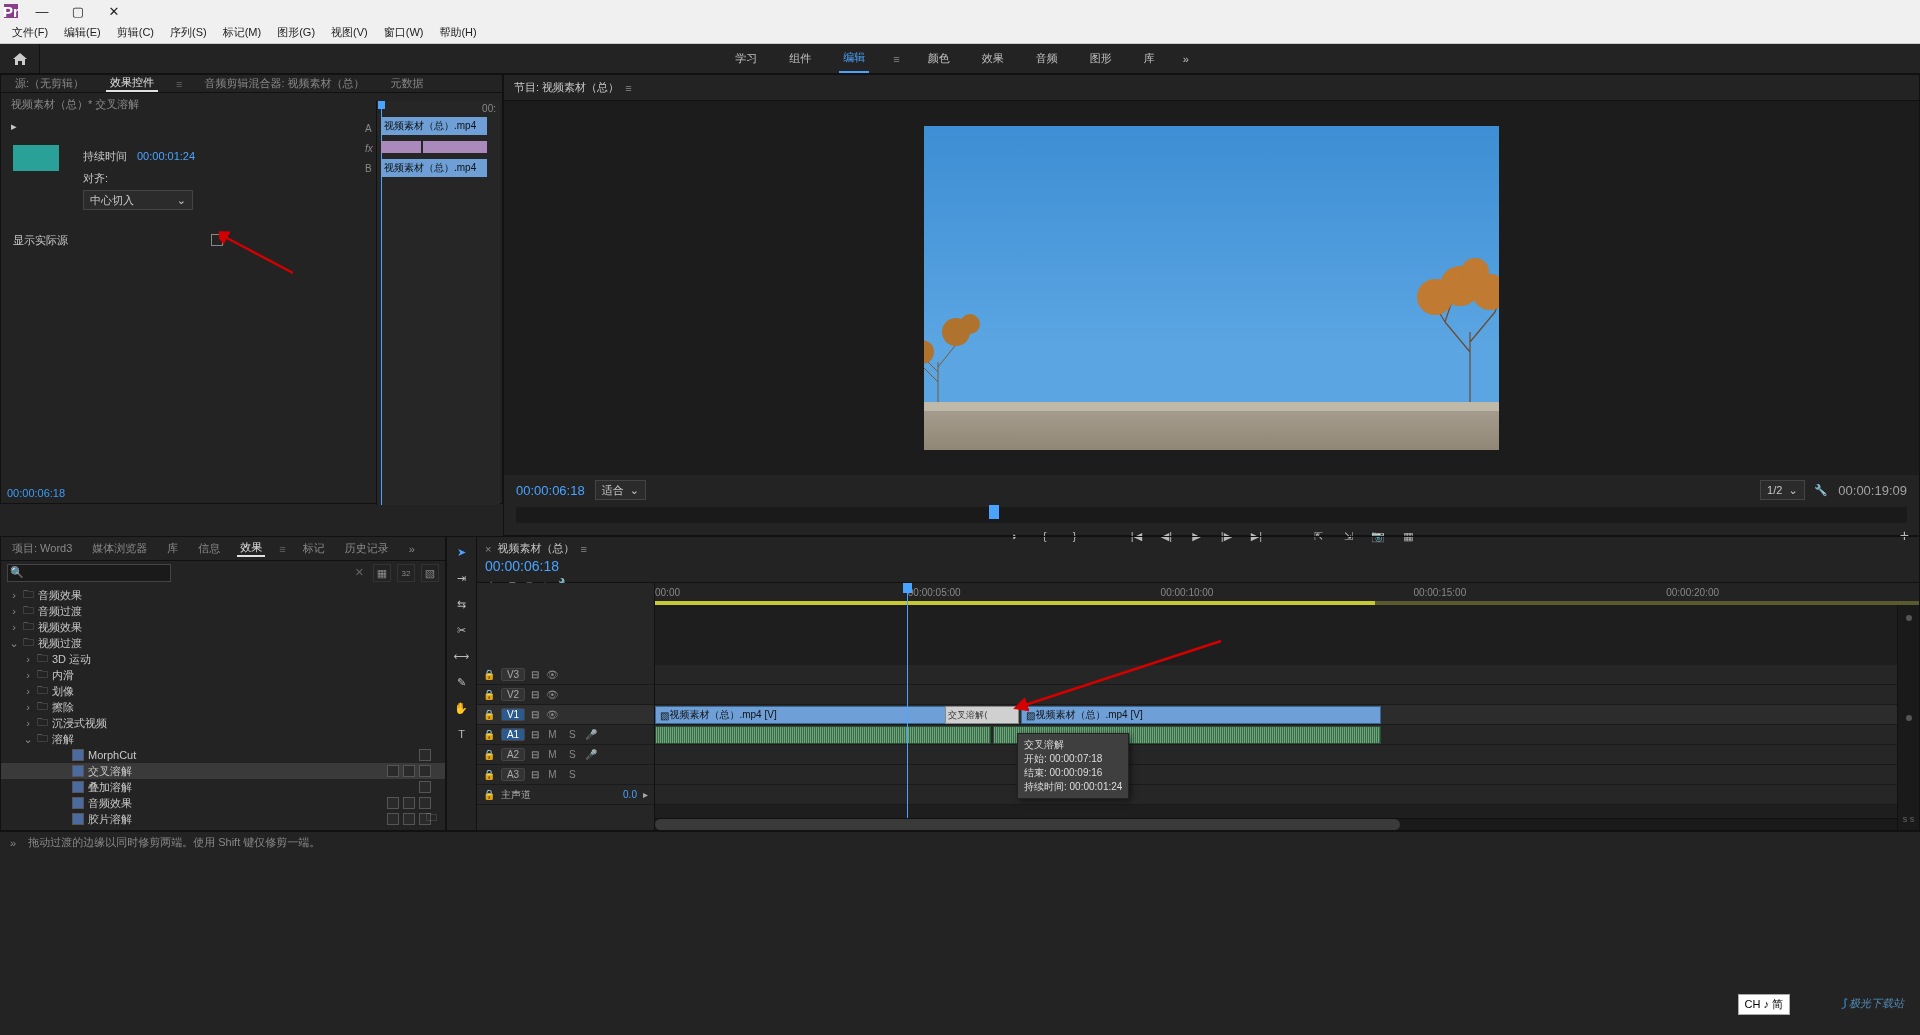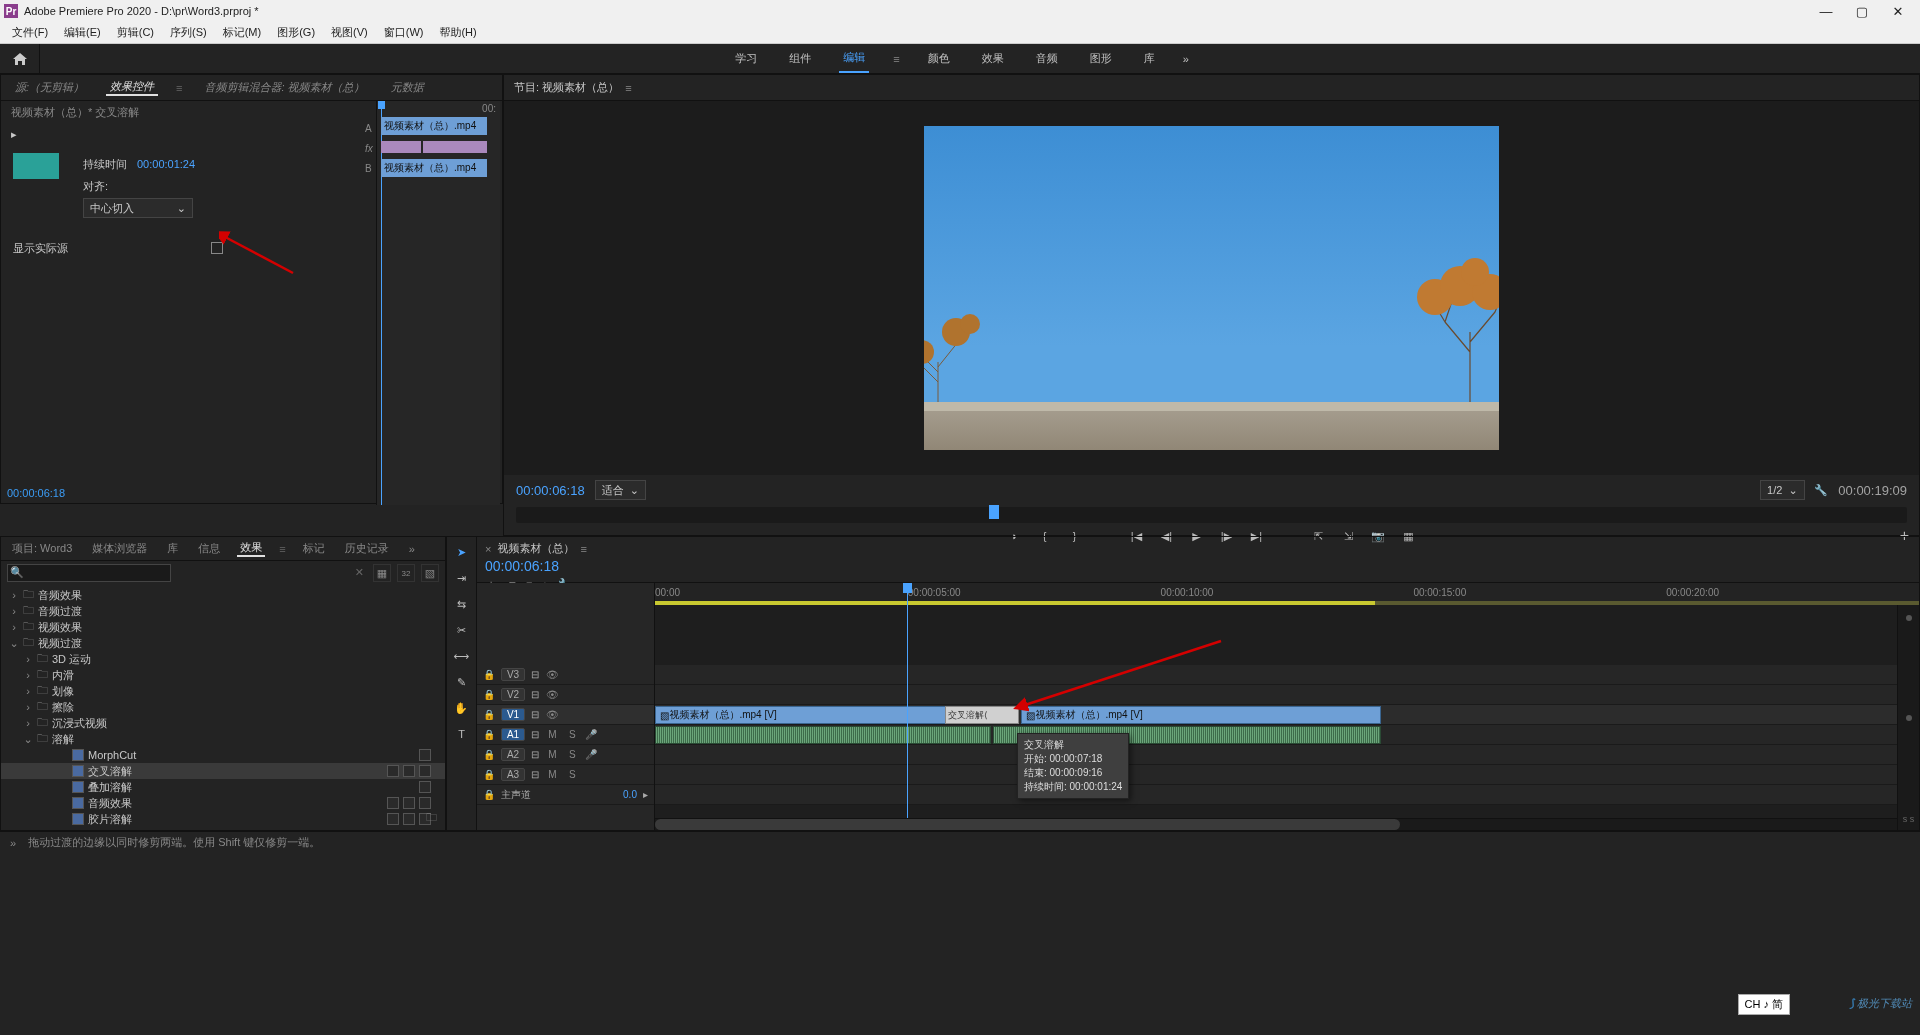--- a/index.html
+++ b/index.html
@@ -1,37 +1,37 @@
 <!DOCTYPE html>
 <html><head>
 <meta charset="utf-8">
 <style>
 * { margin: 0; padding: 0; box-sizing: border-box; font-family: "Segoe UI", Arial, sans-serif; }
 body { background: #232323; color: #c8c8c8; font-size: 11px; overflow: hidden; width: 1920px; height: 1035px; }
 
 .titlebar { height: 22px; background: #f0f0f0; display: flex; align-items: center; padding: 0 4px; color: #222; }
-.titlebar .icon { width: 14px; height: 14px; background: #8a3d8c; margin-right: 6px; display: flex; align-items: center; justify-content: center; color: #fff; font-size: 10px; font-weight: bold; }
+.titlebar .icon { width: 14px; height: 14px; background: #8a3d8c; margin-right: 6px; display: flex; align-items: center; justify-content: center; color: #fff; font-size: 15px; font-weight: bold; }
 .titlebar .title { flex: 1; font-size: 11px; }
 .titlebar .win-btn { width: 36px; height: 20px; display: flex; align-items: center; justify-content: center; font-size: 13px; cursor: pointer; }
 .menubar { height: 22px; background: #f0f0f0; display: flex; align-items: center; padding: 0 4px; color: #222; border-bottom: 1px solid #ccc;}
 .menubar .mi { padding: 0 8px; cursor: pointer; font-size: 11px; }
 
 .topbar { height: 30px; background: #232323; display: flex; align-items: center; border-bottom: 1px solid #111; }
 .home-btn { width: 40px; height: 100%; display: flex; align-items: center; justify-content: center; border-right: 1px solid #111; }
 .workspace-tabs { display: flex; gap: 24px; margin: 0 auto; align-items: center; height: 100%; }
 .ws-tab { color: #c0c0c0; cursor: pointer; height: 100%; display: flex; align-items: center; padding: 0 4px; }
 .ws-tab.active { color: #4aa3ff; border-bottom: 2px solid #4aa3ff; }
 .ws-more { color: #c0c0c0; }
 
 .main { display: flex; height: 462px; }
 .panel { background: #232323; border: 1px solid #111; }
 
 
 .left-col { width: 503px; display: flex; flex-direction: column; }
-.left-tabs { height: 26px; display: flex; align-items: center; gap: 18px; padding: 0 10px; border-bottom: 1px solid #111; font-style: italic; }
+.left-tabs { height: 18px; display: flex; align-items: center; gap: 18px; padding: 0 10px; border-bottom: 1px solid #111; }
 .left-tabs .tab { color: #888; cursor: pointer; padding: 0 4px; }
 .left-tabs .tab.active { color: #e0e0e0; border-bottom: 2px solid #e0e0e0; }
 .ec-header { padding: 4px 10px; display: flex; align-items: center; justify-content: space-between; color: #888; }
 .ec-body { padding: 8px 12px; }
 .ec-row { display: flex; align-items: center; height: 22px; gap: 10px; }
 .ec-img { width: 46px; height: 26px; background: #2aa198; margin-bottom: 6px;}
 .tc-link { color: #4aa3ff; }
 .dropdown { background: #2b2b2b; border: 1px solid #444; height: 20px; width: 110px; display: flex; align-items: center; justify-content: space-between; padding: 0 6px; }
 .checkbox { width: 12px; height: 12px; border: 1px solid #888; background: #232323; }
 .tc-bottom { position: absolute; bottom: 4px; left: 6px; color: #3b9cf5; }
@@ -111,33 +111,30 @@
 .clip{position:absolute; height:18px; background:#6e9fd6; top:1px; font-size:10px; color:#111; padding:0 4px; display:flex; align-items:center; overflow:hidden; border:1px solid #3a6590;}
 .aclip{position:absolute;height:18px;background:#3d6b4a;top:1px;border:1px solid #2a4a34; overflow:hidden;}
 .aclip .wave{position:absolute;inset:0;background:repeating-linear-gradient(90deg,#7fbf8f 0 1px,transparent 1px 2px); opacity:.7;}
 .trans{position:absolute; height:18px; top:1px; background:#d0d0d0; border:1px solid #888; font-size:9px; color:#333; display:flex; align-items:center; padding:0 2px;}
 .tl-playhead{position:absolute;top:0;bottom:0;width:1px;background:#4aa3ff;}
 .tl-playhead::before{content:'';position:absolute;top:0;left:-4px;width:9px;height:10px;background:#4aa3ff;}
 .tooltip{position:absolute; background:#3f3f3f; border:1px solid #222; padding:4px 6px; font-size:10px; color:#ddd; line-height:14px; box-shadow:2px 2px 6px rgba(0,0,0,.5);}
 
 .statusbar{height:22px; background:#232323; border-top:1px solid #111; display:flex; align-items:center; padding:0 10px; color:#888; gap:12px;}
 .ime-ind{position:absolute; right:130px; bottom:20px; background:#fff; color:#000; padding:2px 6px; font-size:11px; border:1px solid #aaa;}
-.watermark{position:absolute; right:8px; bottom:24px; font-size:11px; color:#5aa0d6; opacity:.8; font-style:italic;}
+.watermark{position:absolute; right:16px; bottom:24px; font-size:11px; color:#5aa0d6; opacity:.8; font-style:italic;}
 
 svg{display:block;}
 .arrow-svg{position:absolute;pointer-events:none;}
 </style>
 </head>
 <body>
 
 <div class="titlebar">
   <div class="icon">Pr</div>
-  <div class="title">
-    <span>Adobe Premiere Pro 2020</span> - <span>D:\pr\Word3.prproj *</span>
-  </div>
   <div class="win-btn">—</div>
   <div class="win-btn">▢</div>
   <div class="win-btn">✕</div>
 </div>
 
 <div class="menubar" id="menubar">
     <span class="mi">文件(F)</span>
     <span class="mi">编辑(E)</span>
     <span class="mi">剪辑(C)</span>
     <span class="mi">序列(S)</span>

